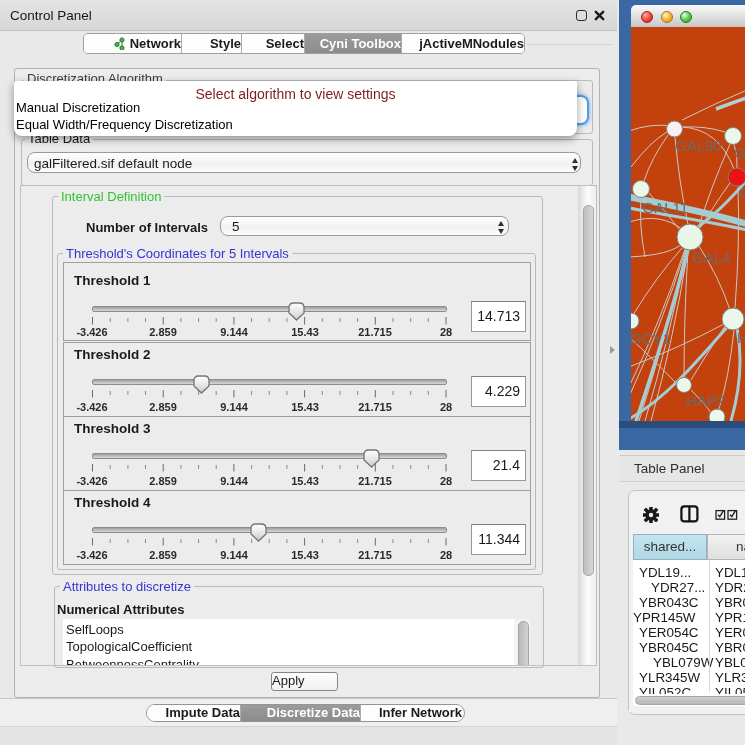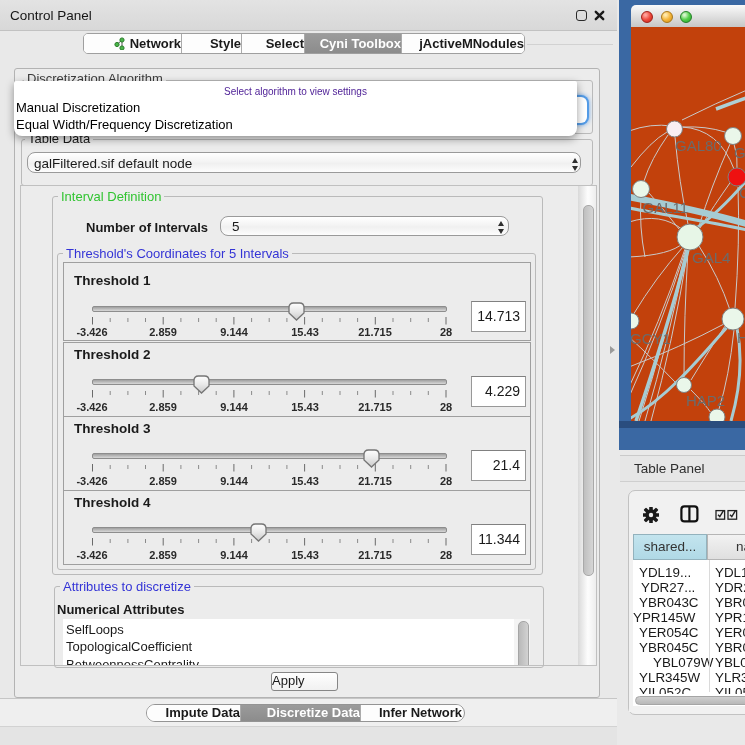--- a/index.html
+++ b/index.html
@@ -257,21 +257,21 @@
 <div class="abs" style="left:0;top:726px;width:617px;height:19px;background:#e4e4e4;border-top:1px solid #d2d2d2"></div>
 <div class="abs" style="left:146px;top:704px;width:319px;height:18px;border:1px solid #949494;border-radius:9px;overflow:hidden;box-sizing:border-box;background:#fdfdfd">
   <div class="tseg" style="width:93px;height:16px;line-height:16px">Impute Data</div>
   <div class="tseg sel" style="width:119px;height:16px;line-height:16px">Discretize Data</div>
   <div class="tseg" style="width:101px;height:16px;line-height:16px">Infer Network</div>
 </div>
 
 <div class="ud" style="left:610px;top:346px;border-top:4px solid transparent;border-bottom:4px solid transparent;border-left:5px solid #9a9a9a"></div>
 
 <div class="abs" style="left:14px;top:81px;width:563px;height:55px;background:#fff;border-radius:2px 2px 8px 8px;box-shadow:0 3px 9px rgba(0,0,0,.4);z-index:5"></div>
-<div class="abs" style="left:14px;top:86px;width:563px;text-align:center;color:#4c1d95;font-size:10px;z-index:6">Select algorithm to view settings</div>
+<div class="abs" style="left:14px;top:86px;width:563px;text-align:center;color:#7f1d1d;font-size:14px;z-index:6">Select algorithm to view settings</div>
 <div class="abs" style="left:16px;top:100px;font-weight:normal;color:#000;z-index:6">Manual Discretization</div>
 <div class="abs" style="left:16px;top:117px;color:#000;z-index:6">Equal Width/Frequency Discretization</div>
 
 <div class="abs" style="left:619px;top:0;width:126px;height:450px;background:#3a68a3"></div>
 <div class="abs" style="left:619px;top:421px;width:126px;height:7px;background:#2a4d7e"></div>
 <div class="abs" style="left:631px;top:5px;width:114px;height:22px;background:linear-gradient(#fafafa,#c7c7c7);border-bottom:1px solid #8f8f8f;border-top-left-radius:5px"></div>
 <div class="abs" style="left:641px;top:11px;width:12px;height:12px;border-radius:50%;background:radial-gradient(circle at 35% 30%,#ffa39b 8%,#ee4b3e 50%,#c81e14);border:1px solid #a02019;box-sizing:border-box"></div>
 <div class="abs" style="left:661px;top:11px;width:12px;height:12px;border-radius:50%;background:radial-gradient(circle at 35% 30%,#ffeaae 8%,#f5b63c 50%,#d28f12);border:1px solid #a8781a;box-sizing:border-box"></div>
 <div class="abs" style="left:680px;top:11px;width:12px;height:12px;border-radius:50%;background:radial-gradient(circle at 35% 30%,#d7f6cd 8%,#54ce4a 50%,#22a12a);border:1px solid #237f28;box-sizing:border-box"></div>
 <div class="abs" style="left:631px;top:27px;width:114px;height:394px;background:#c2410c;overflow:hidden">
@@ -356,21 +356,21 @@
     <path d="M3 5.8 L4.8 7.6 L8.6 1.4" fill="none" stroke="#222" stroke-width="1.4"></path>
   </svg>
 <svg class="abs" style="left:727px;top:509px" width="11" height="11" viewBox="0 0 11 11">
     <rect x="1" y="1.6" width="8.6" height="8.6" fill="none" stroke="#222" stroke-width="1.3"></rect>
     <path d="M3 5.8 L4.8 7.6 L8.6 1.4" fill="none" stroke="#222" stroke-width="1.4"></path>
   </svg>
 <div class="abs" style="left:633px;top:534px;width:74px;height:26px;background:linear-gradient(#c3e4ee,#b0d9e6);border:1px solid #93b2bd;box-sizing:border-box;text-align:center;line-height:24px;font-size:13.5px;color:#333">shared...</div>
 <div class="abs" style="left:707px;top:534px;width:50px;height:26px;background:linear-gradient(#f2f2f2,#dfdfdf);border:1px solid #b5b5b5;box-sizing:border-box;line-height:24px;font-size:13.5px;color:#333"><span style="padding-left:28px">name</span></div>
 <div class="abs" style="left:633px;top:560px;width:124px;height:134px;background:#fff"></div>
 <div class="row" style="top:565.0px"><span style="padding-left:6px">YDL19...</span><span class="c2">YDL19</span></div>
-<div class="row" style="top:580.0px"><span style="padding-left:8px">YDR27...</span><span class="c2">YDR27</span></div>
+<div class="row" style="top:580.0px"><span style="padding-left:18px">YDR27...</span><span class="c2">YDR27</span></div>
 <div class="row" style="top:595.1px"><span style="padding-left:6px">YBR043C</span><span class="c2">YBR04</span></div>
 <div class="row" style="top:610.1px"><span style="padding-left:0">YPR145W</span><span class="c2">YPR14</span></div>
 <div class="row" style="top:625.2px"><span style="padding-left:6px">YER054C</span><span class="c2">YER05</span></div>
 <div class="row" style="top:640.2px"><span style="padding-left:6px">YBR045C</span><span class="c2">YBR04</span></div>
 <div class="row" style="top:655.3px"><span style="padding-left:20px">YBL079W</span><span class="c2">YBL07</span></div>
 <div class="row" style="top:670.4px"><span style="padding-left:6px">YLR345W</span><span class="c2">YLR34</span></div>
 <div class="row" style="top:685.4px"><span style="padding-left:6px">YIL052C</span><span class="c2">YIL05</span></div>
 <div class="abs" style="left:633px;top:694px;width:124px;height:12px;background:#fff"></div>
 <div class="abs" style="left:709px;top:560px;width:1px;height:132px;background:#dadada"></div>
 <div class="abs" style="left:635px;top:695.5px;width:122px;height:9px;border-radius:5px;background:linear-gradient(#cfcfcf,#b8b8b8);border:1px solid #a5a5a5;box-sizing:border-box"></div>

